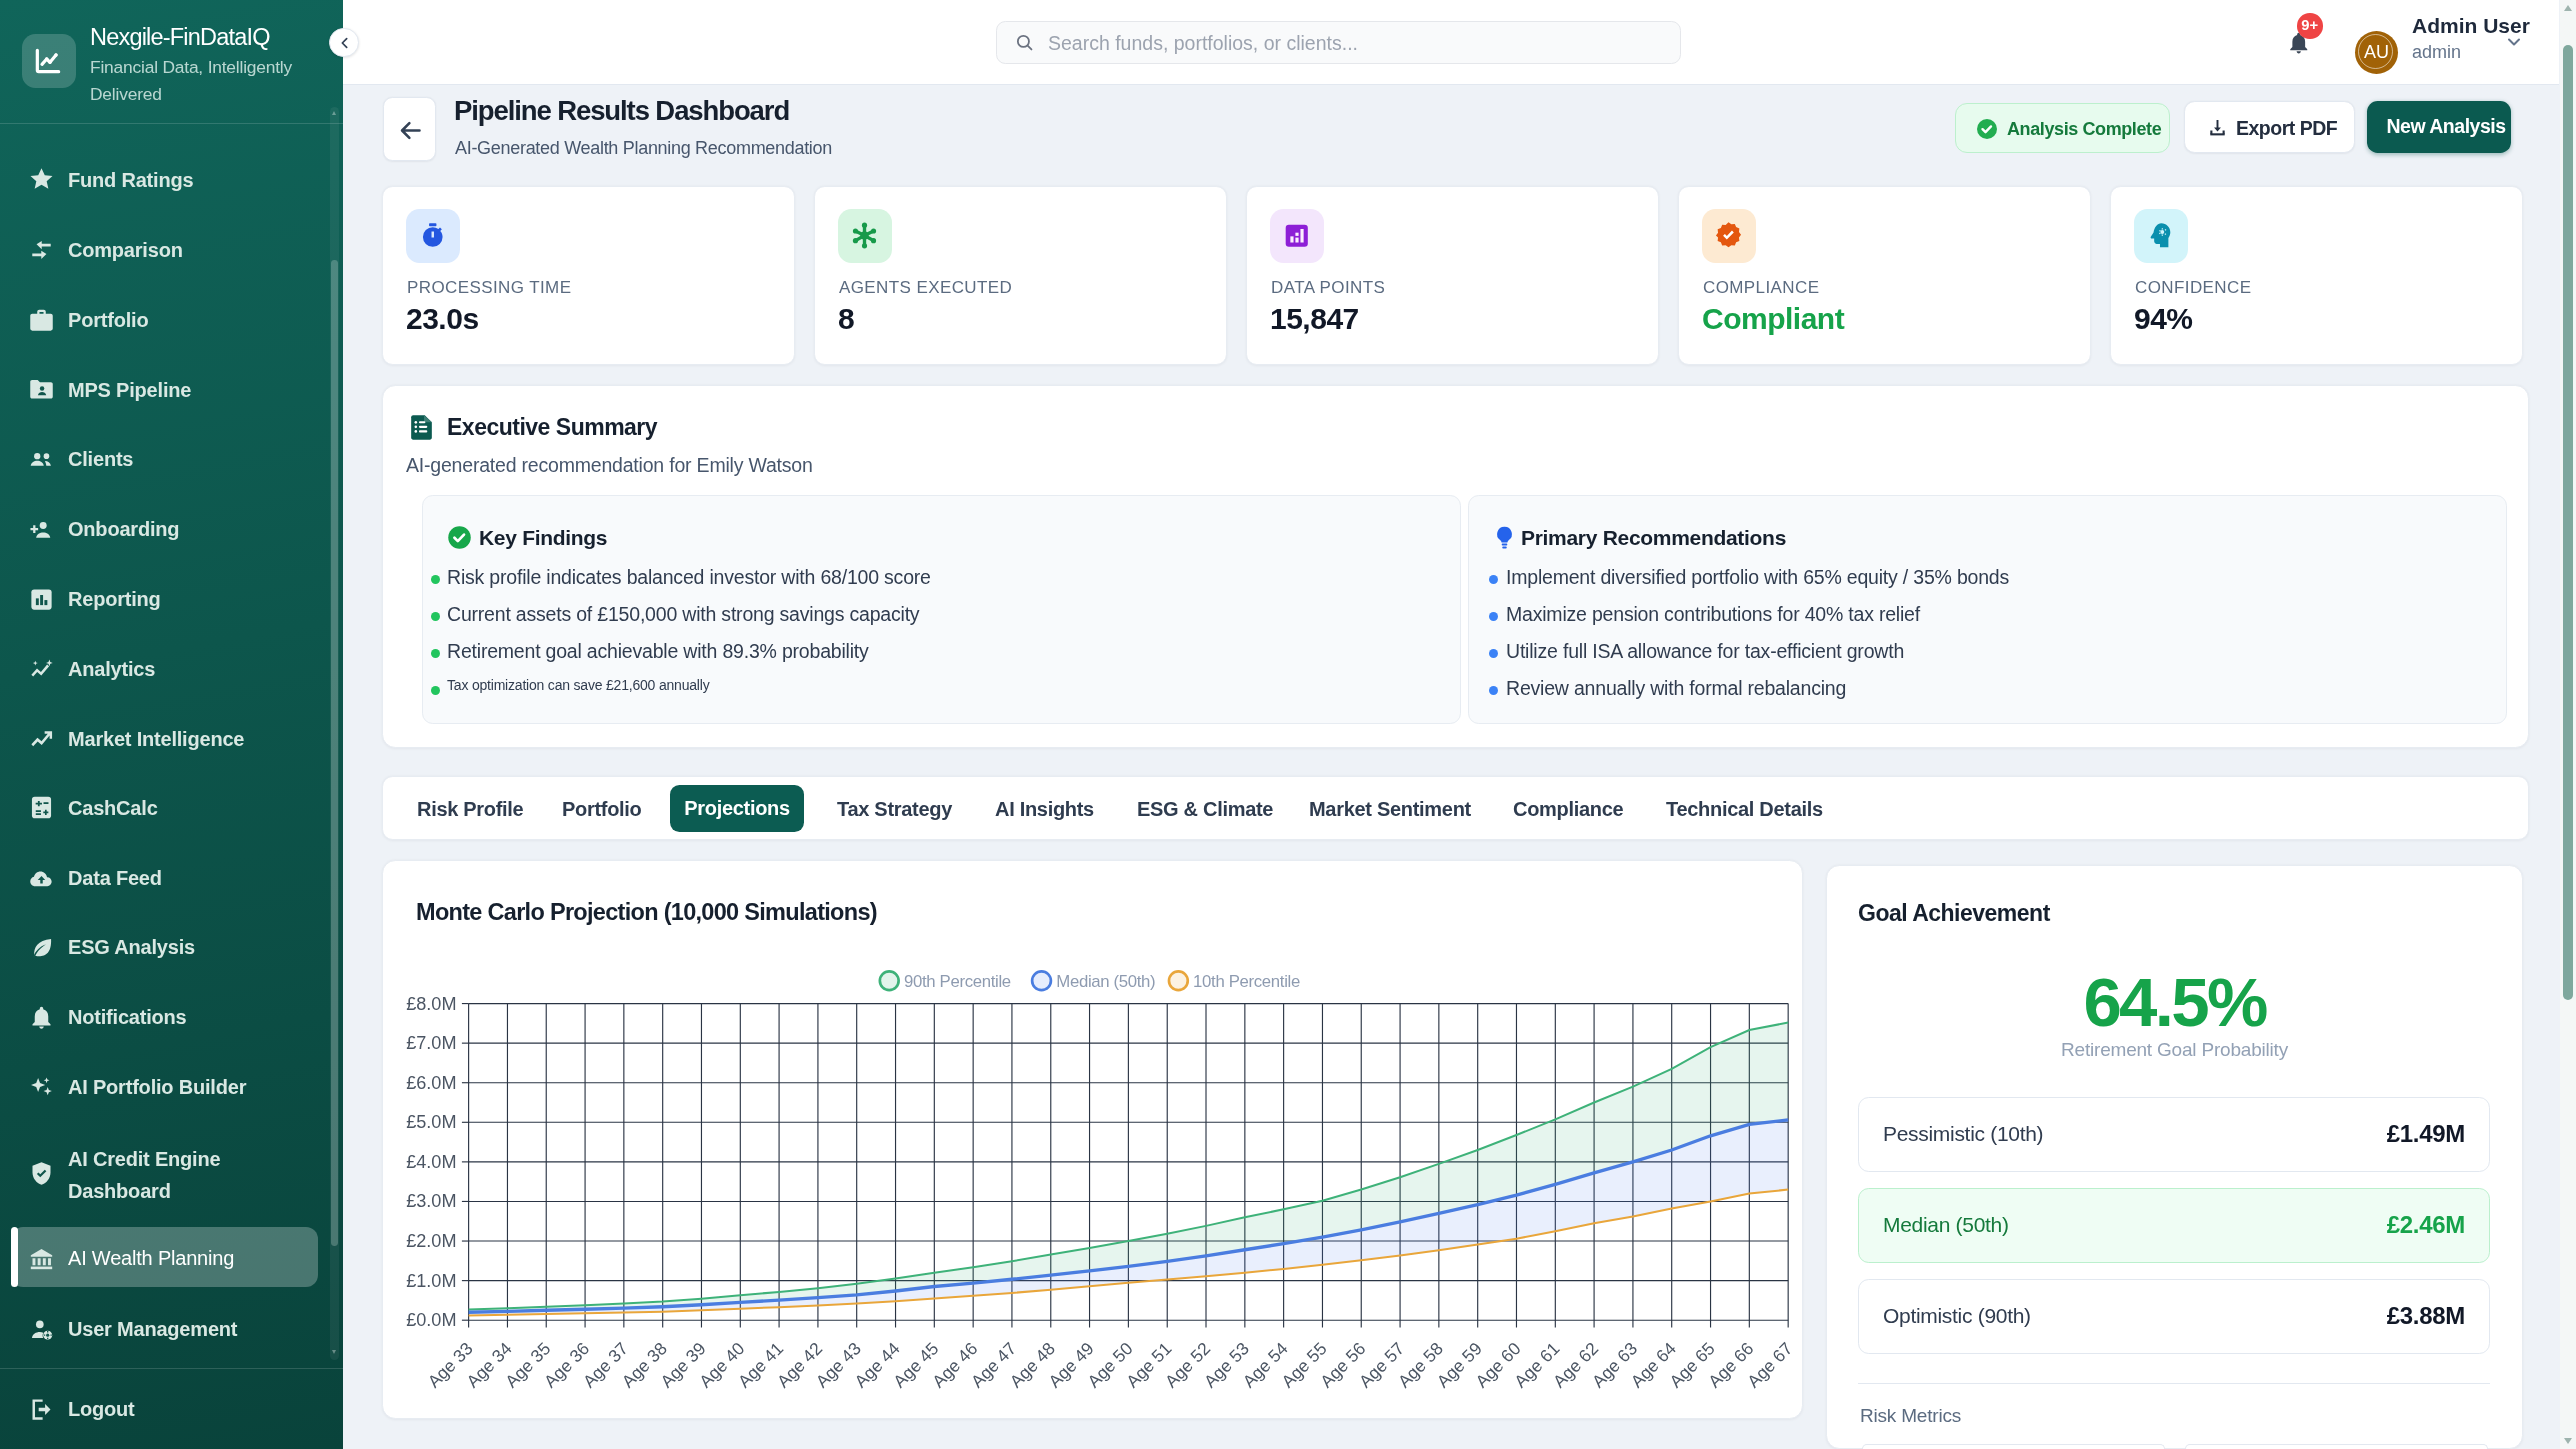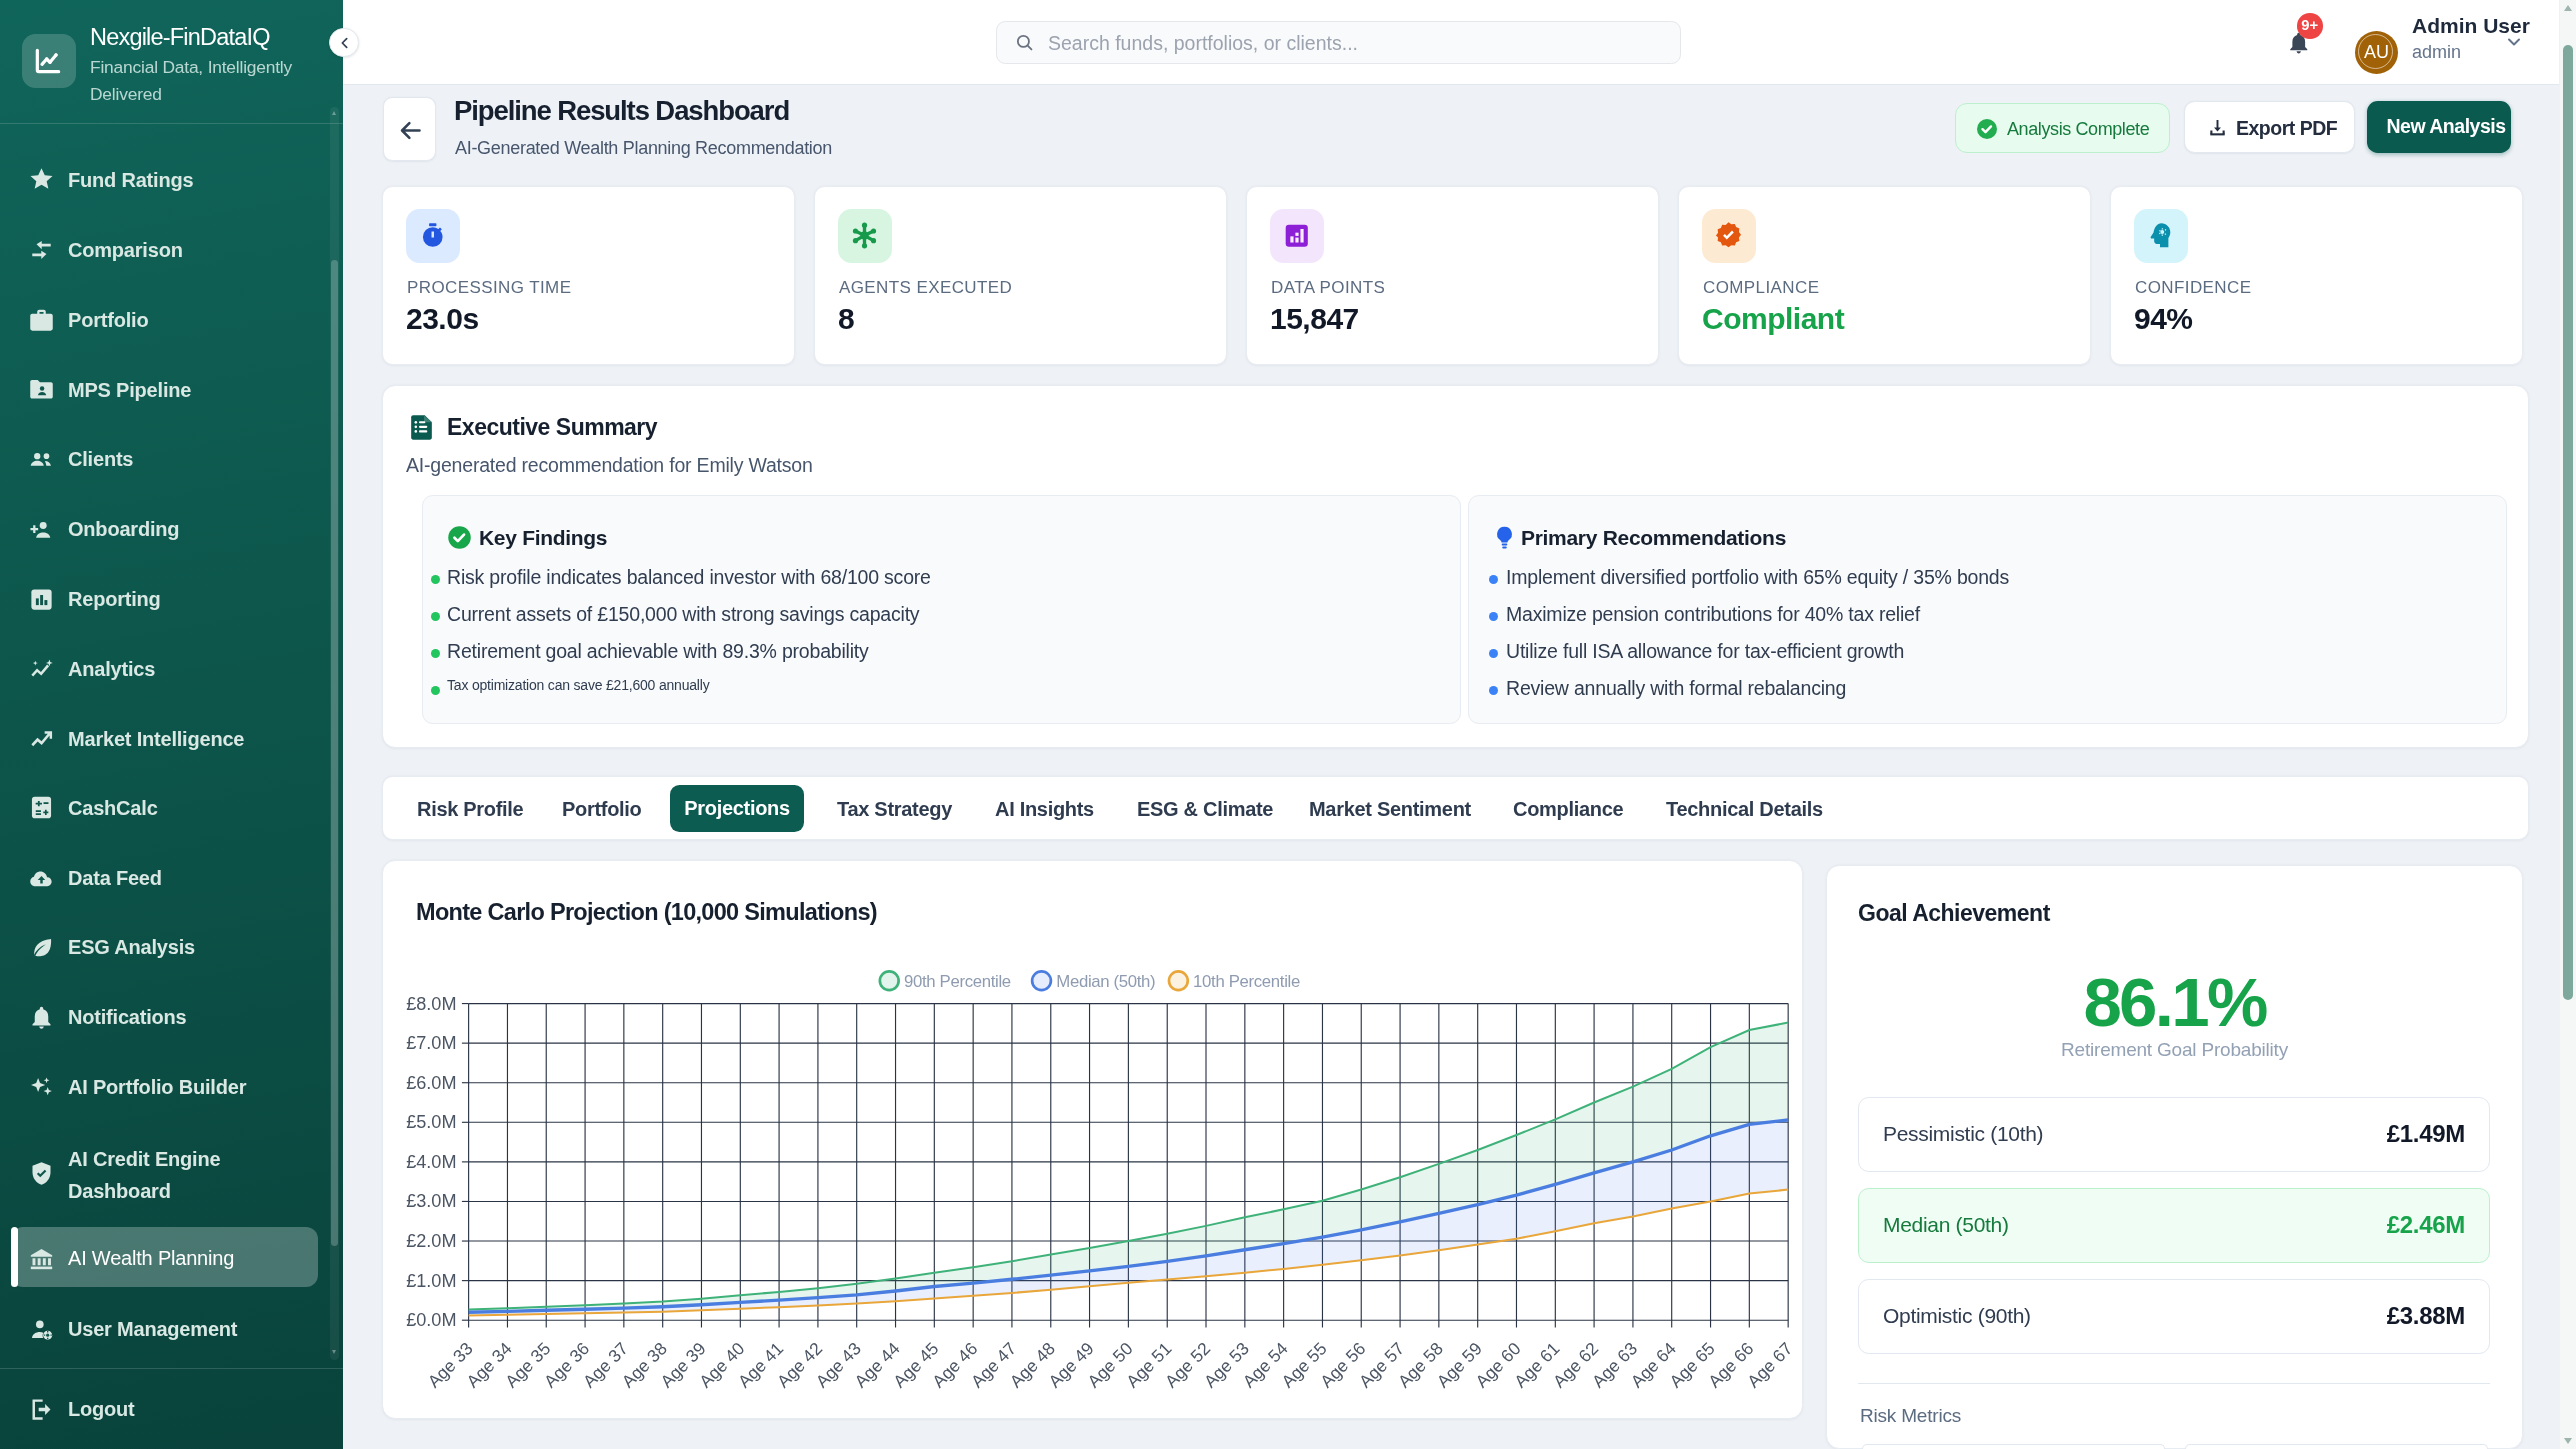--- a/index.html
+++ b/index.html
@@ -174,21 +174,21 @@
         <path d="M20 12H5M11 5.5L4.5 12l6.5 6.5" fill="none" stroke="#334155" stroke-width="2.3" stroke-linecap="round" stroke-linejoin="round"></path>
       </svg>
 </div>
 <div style="position:absolute;left:454px;top:95px;font-size:27.5px;font-weight:700;color:#16202e;letter-spacing:-1.1px">Pipeline Results Dashboard</div>
 <div style="position:absolute;left:455px;top:138px;font-size:18px;color:#47566c;letter-spacing:-0.3px">AI-Generated Wealth Planning Recommendation</div>
 <div style="position:absolute;left:1955px;top:103px;width:215px;height:50px;background:#e7fbee;border:0.7px solid #bcf0cd;border-radius:12px">
   <svg width="24" height="24" viewBox="0 0 24 24" style="position:absolute;left:19px;top:12.7px">
         <circle cx="12" cy="12" r="10" fill="#22ad50"></circle>
         <path d="M7.5 12.2l3 3 5.5-5.8" fill="none" stroke="#fff" stroke-width="2.4" stroke-linecap="round" stroke-linejoin="round"></path>
       </svg>
-  <div style="position:absolute;left:51px;top:15.4px;font-size:18px;font-weight:400;color:#157a3c;letter-spacing:-0.4px;white-space:nowrap">Analysis Complete</div>
+  <div style="position:absolute;left:51px;top:15.4px;font-size:18px;font-weight:700;color:#157a3c;letter-spacing:-0.4px;white-space:nowrap">Analysis Complete</div>
 </div>
 <div style="position:absolute;left:2184px;top:101px;width:171px;height:52px;background:#fff;border:0.7px solid #e2e8f0;border-radius:10.7px;box-shadow:0 0.7px 2px rgba(15,23,42,0.06)">
   <svg width="23" height="23" viewBox="0 0 24 24" style="position:absolute;left:21px;top:14.8px" fill="#242e3f">
         <path d="M11 3h2v8h2.6L12 15l-3.6-4H11z"></path>
         <path d="M4.5 17h15v2.2h-15z"></path>
         <path d="M4.5 14h2.2v4H4.5zM17.3 14h2.2v4h-2.2z"></path>
       </svg>
   <div style="position:absolute;left:51px;top:15.4px;font-size:19.5px;font-weight:700;color:#242e3f;letter-spacing:-0.5px;white-space:nowrap">Export PDF</div>
 </div>
 <div style="position:absolute;left:2367px;top:101px;width:144px;height:52px;background:#0b5a50;border-radius:10.7px;box-shadow:0 1.3px 4px rgba(11,90,80,0.35)">
@@ -435,21 +435,21 @@
 <circle cx="1325" cy="1462" r="14" fill="rgba(62,178,121,0.15)" stroke="#3eb279" stroke-width="4"></circle>
 <text x="1347" y="1471" font-size="25" fill="#8e9bb0" letter-spacing="-0.5">90th Percentile</text>
 <circle cx="1552" cy="1462" r="14" fill="rgba(84,134,240,0.15)" stroke="#4a7de0" stroke-width="4"></circle>
 <text x="1574" y="1471" font-size="25" fill="#8e9bb0" letter-spacing="-0.5">Median (50th)</text>
 <circle cx="1756" cy="1462" r="14" fill="rgba(233,166,59,0.15)" stroke="#e9a63b" stroke-width="4"></circle>
 <text x="1778" y="1471" font-size="25" fill="#8e9bb0" letter-spacing="-0.5">10th Percentile</text>
 </svg>
 
 <div class="card" style="left:1826px;top:865px;width:697px;height:584px;border-radius:13.4px"></div>
 <div style="position:absolute;left:1858px;top:900px;font-size:23px;font-weight:700;color:#16202e;letter-spacing:-0.5px">Goal Achievement</div>
-<div style="position:absolute;left:1826px;top:963px;width:697px;text-align:center;font-size:69px;font-weight:700;color:#16a34a;letter-spacing:-2.7px">86.1%</div>
+<div style="position:absolute;left:1826px;top:963px;width:697px;text-align:center;font-size:69px;font-weight:700;color:#16a34a;letter-spacing:-2.7px">64.5%</div>
 <div style="position:absolute;left:1826px;top:1039px;width:697px;text-align:center;font-size:19px;color:#93a1b5;letter-spacing:-0.2px">Retirement Goal Probability</div>
 <div style="position:absolute;left:1858px;top:1097px;width:632px;height:75px;background:#fff;border:0.7px solid #e2e8f0;border-radius:10.7px">
   <div style="position:absolute;left:24px;top:24px;font-size:21px;color:#303c4f;letter-spacing:-0.3px">Pessimistic (10th)</div>
   <div style="position:absolute;right:24px;top:22px;font-size:24px;font-weight:700;color:#111827;letter-spacing:-0.3px">£1.49M</div>
 </div>
 <div style="position:absolute;left:1858px;top:1188px;width:632px;height:75px;background:#effdf4;border:0.7px solid #bbf0cd;border-radius:10.7px">
   <div style="position:absolute;left:24px;top:24px;font-size:21px;color:#157a3c;letter-spacing:-0.3px">Median (50th)</div>
   <div style="position:absolute;right:24px;top:22px;font-size:24px;font-weight:700;color:#16a34a;letter-spacing:-0.3px">£2.46M</div>
 </div>
 <div style="position:absolute;left:1858px;top:1279px;width:632px;height:75px;background:#fff;border:0.7px solid #e2e8f0;border-radius:10.7px">

